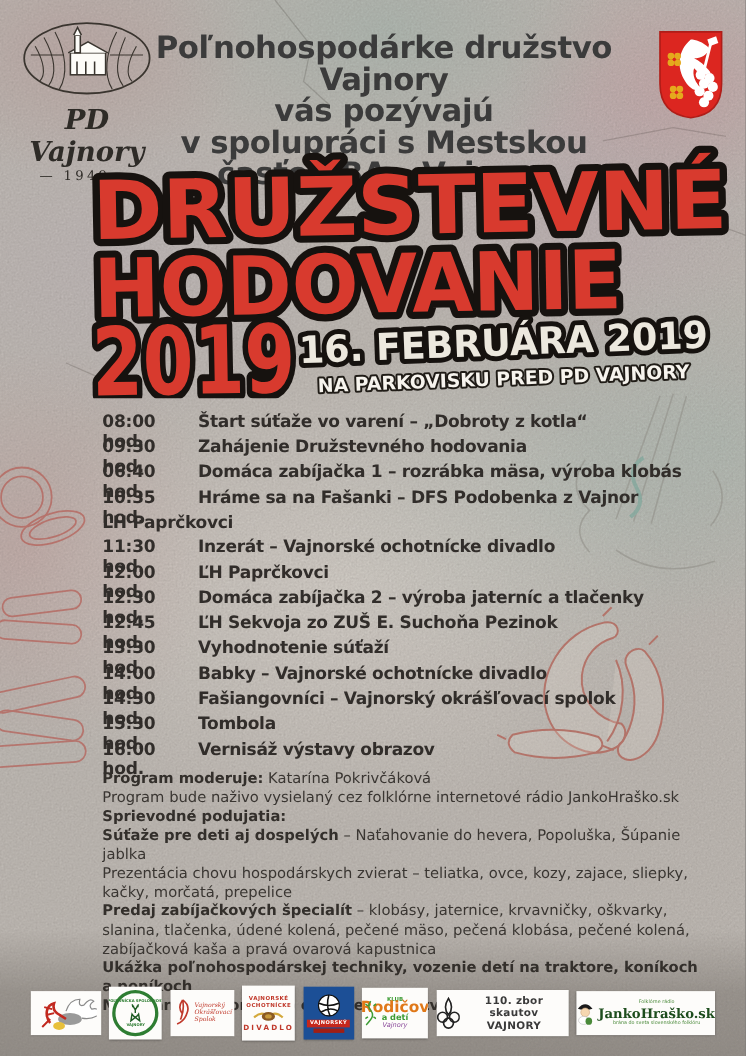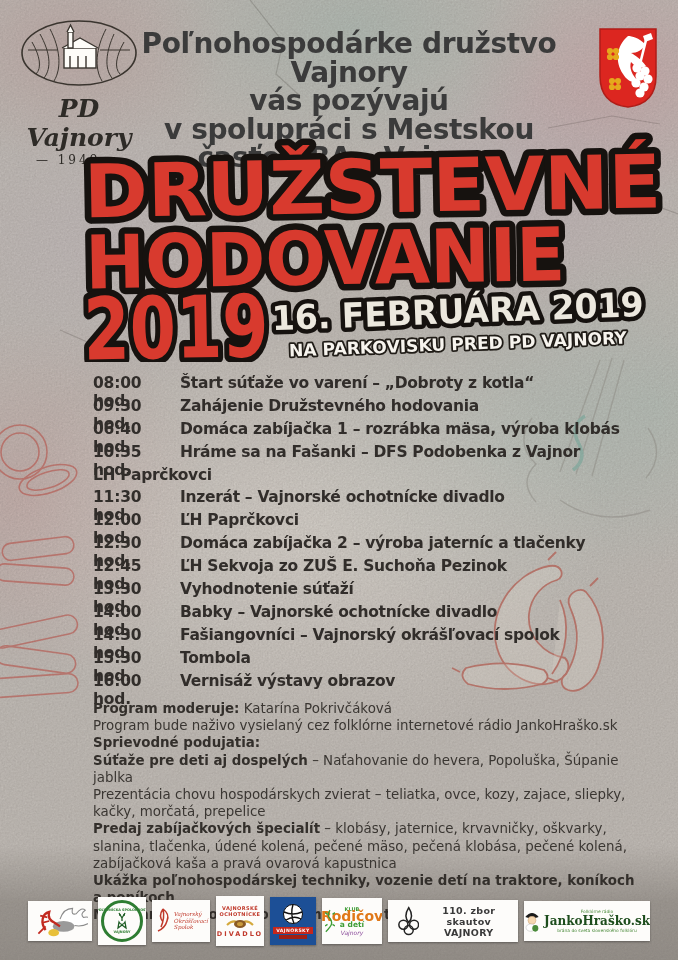--- a/index.html
+++ b/index.html
@@ -48,21 +48,21 @@
   .logos{position:absolute;left:28px;right:28px;bottom:12px;height:54px;z-index:2;
          display:flex;align-items:center;justify-content:space-between;}
   .card{background:#fdfcfa;box-shadow:0 1px 2px rgba(0,0,0,.35);display:flex;align-items:center;justify-content:center;overflow:hidden;position:relative;}
   .col{flex-direction:column;}
   .c1{width:64px;height:40px;}
   .c2{width:48px;height:48px;}
   .c3{width:58px;height:42px;gap:2px;}
   .c4{width:48px;height:50px;}
   .c5{width:46px;height:48px;background:#1c4f96;}
   .c6{width:60px;height:46px;}
-  .c7{width:120px;height:42px;gap:0;padding-left:10px;}
+  .c7{width:120px;height:42px;gap:0;}
   .c8{width:126px;height:40px;gap:4px;}
   .ring{width:36px;height:36px;border:3px solid #2e7d32;border-radius:50%;display:flex;flex-direction:column;align-items:center;justify-content:center;}
   .tiny-green{font-size:3.4px;color:#2e7d32;font-weight:bold;white-space:nowrap;}
   .c3 .colx{display:flex;flex-direction:column;align-items:flex-start;}
   .oks{font-size:5.6px;color:#c0392b;font-family:"DejaVu Serif",serif;font-style:italic;line-height:6.5px;}
   .dv{font-size:5px;font-weight:bold;color:#c0392b;letter-spacing:.4px;line-height:6px;}
   .dv2{font-size:6.5px;letter-spacing:2px;color:#c0392b;font-weight:bold;margin-top:1px;}
   .banner{background:#c6271c;color:#fff;font-size:4.6px;font-weight:bold;padding:1px 3px;letter-spacing:.4px;margin-top:2px;}
   .banner2{background:#a01e14;height:4px;width:28px;margin-top:1px;}
   .k1{font-size:5px;color:#3d9c35;font-weight:bold;line-height:6px;}

